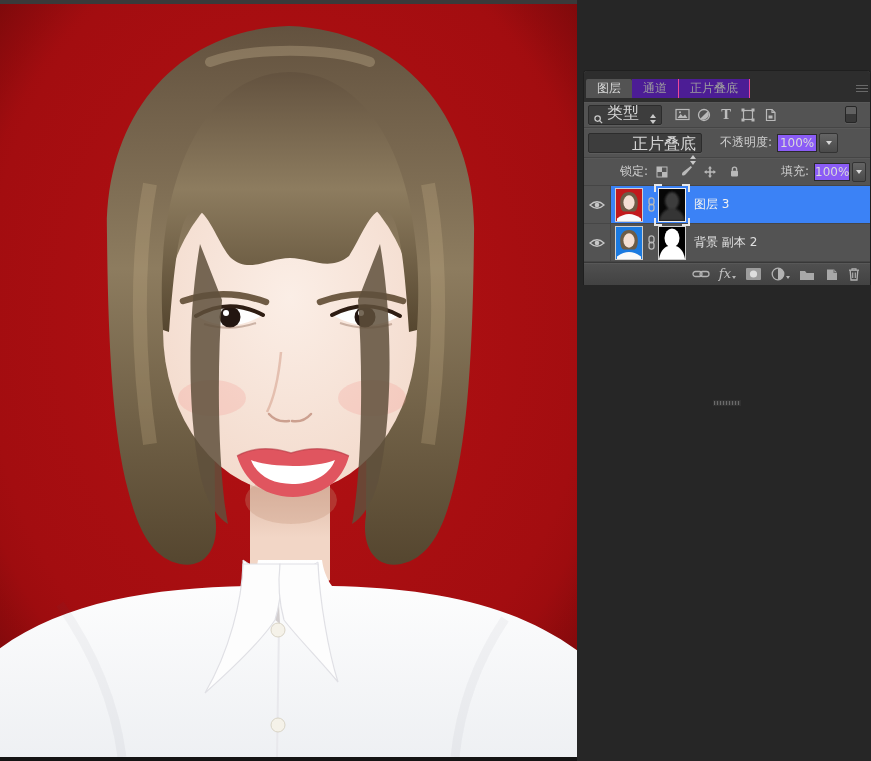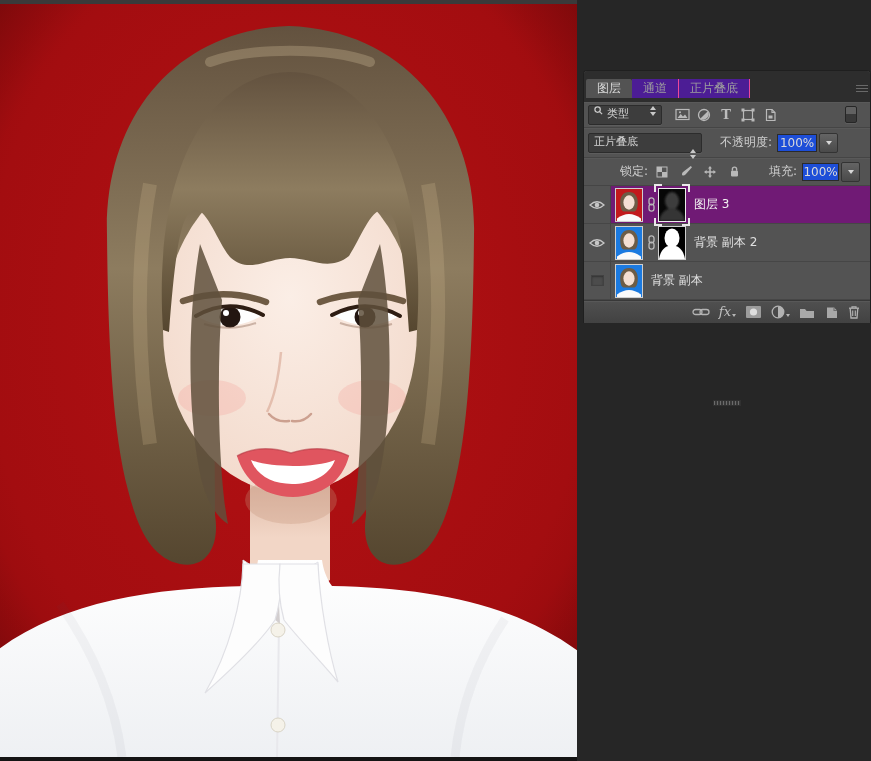--- a/index.html
+++ b/index.html
@@ -25,52 +25,52 @@
   .panel-menu { position:absolute; right:2px; top:12px; width:12px; opacity:.55; }
   .panel-menu div { height:1px; background:#9a9a9a; margin:2px 0; }
 
   .ctl-row { display:flex; align-items:center; padding:0 4px; border-bottom:1px solid #454545;
              box-shadow:inset 0 1px rgba(255,255,255,.04); }
   .row-filter { height:26px; }
   .row-blend  { height:30px; }
   .row-lock   { height:28px;padding-left:36px; }
 
   .dk-select { height:20px; background:#3d3d3d; border:1px solid #2c2c2c; border-radius:2px;
-               display:flex; align-items:flex-start; padding:0 5px; color:#d6d6d6; font-size:11px;
+               display:flex; align-items:flex-end; padding:0 5px; color:#d6d6d6; font-size:16px;
                box-shadow:0 1px rgba(255,255,255,.06); }
   .kind-select { width:74px; gap:4px; }
   .blend-select { width:114px;flex-direction:column; }
   .spin { display:flex; flex-direction:column; align-items:center; margin-left:auto; }
   .spin i { width:0; height:0; border-left:3.5px solid transparent; border-right:3.5px solid transparent; display:block; }
   .spin .up { border-bottom:4px solid #c9c9c9; margin-bottom:2px; }
   .spin .dn { border-top:4px solid #c9c9c9; }
 
   .lbl { font-size:12px; color:#cfcfcf; white-space:nowrap; }
-  .value-box { width:40px; height:18px; background:#1d4ed8; border:1px solid #2a2a2a;
+  .value-box { width:40px; height:18px; background:#8b5cf6; border:1px solid #2a2a2a;
                color:#dadada; font-size:12px; display:flex; align-items:center;
                justify-content:center; margin-left:5px; }
   .arrow-btn { width:19px; height:20px; margin-left:2px; border:1px solid #333; border-radius:2px;
                background:linear-gradient(#646464,#4a4a4a); display:flex; align-items:center; justify-content:center; }
   .caret { width:0; height:0; border-left:3.5px solid transparent; border-right:3.5px solid transparent;
            border-top:4.5px solid #d8d8d8; }
   .caret-sm { width:0; height:0; border-left:2.5px solid transparent; border-right:2.5px solid transparent;
               border-top:3.5px solid #b5b5b5; margin-left:1px; align-self:flex-end; margin-bottom:2px; }
 
   .filter-icons { display:flex; align-items:center; gap:6px; margin-left:12px; }
   .ficon { width:16px; height:16px; display:flex; align-items:center; justify-content:center; }
   .icon-T { font-size:13px; font-weight:bold; color:#bcbcbc; font-family:"DejaVu Serif","Liberation Serif",serif; }
   .filter-toggle { margin-left:auto; margin-right:9px; width:12px; height:17px; border:1px solid #262626;
                    border-radius:2px; background:linear-gradient(#616161 0 45%,#393939 45% 100%);
                    box-shadow:0 1px rgba(255,255,255,.07); }
 
   .lock-icons { display:flex; align-items:center; gap:8px; margin-left:6px; }
 
   
   .layer-row { height:38px; display:flex; align-items:center; border-bottom:1px solid #464646; background:#535353; }
-  .layer-row.selected { background:#701a75; }
+  .layer-row.selected { background:#3b82f6; }
   .eye-cell { width:27px; height:100%; flex:none; border-right:1px solid #464646;
               display:flex; align-items:center; justify-content:center; background:#535353; }
   .eye-cell .well { display:none; width:13px; height:11px; background:#4c4c4c;
                     border:1px solid #414141; box-shadow:inset 0 1px 2px rgba(0,0,0,.35); }
   .eye-cell.off .well { display:block; }
   .thumb, .mask { width:26px; height:32px; flex:none; outline:1px solid #cfcfcf; position:relative; }
   .thumb { margin-left:5px; }
   .thumb svg, .mask svg { display:block; width:26px; height:32px; }
   .chain { width:9px; flex:none; margin:0 3px 0 5px; }
   .mask.mask-sel { outline:1px solid #ececec; }
@@ -290,21 +290,21 @@
             <path d="M7 3 V11 M3 7 H11" stroke="#b9b9b9" stroke-width="1.6"></path>
           </svg>
       </span>
       <span class="ficon">
         <svg width="13" height="13" viewBox="0 0 13 13">
             <rect x="3" y="5.8" width="7" height="5.6" rx="0.8" fill="#b9b9b9"></rect>
             <path d="M4.4 5.8 V4.2 a2.1 2.1 0 0 1 4.2 0 V5.8" fill="none" stroke="#b9b9b9" stroke-width="1.4"></path>
           </svg>
       </span>
     </div>
-    <span class="lbl" style="margin-left:27px">填充:</span>
+    <span class="lbl" style="margin-left:39px">填充:</span>
     <span class="value-box" style="width:37px">100%</span>
     <span class="arrow-btn">
         <span class="caret"></span>
       </span>
   </div>
 
   <div class="layers">
 
 
     <div class="layer-row selected">
@@ -368,35 +368,20 @@
           <svg viewBox="0 0 26 32" xmlns="http://www.w3.org/2000/svg">
             <rect width="26" height="32" fill="#000"></rect>
             <ellipse cx="13" cy="11" rx="7.5" ry="9.5" fill="#ffffff"></ellipse>
             <path d="M0 32 C2 21 8 18.5 13 18.5 C18 18.5 24 21 26 32 Z" fill="#ffffff"></path>
           </svg>
         </span>
       <span class="layer-name">背景 副本 2</span>
     </div>
 
 
-    <div class="layer-row">
-      <div class="eye-cell off">
-
-        <span class="well"></span>
-      </div>
-      <span class="thumb">
-          <svg viewBox="0 0 26 32" xmlns="http://www.w3.org/2000/svg">
-            <rect width="26" height="32" fill="#1b7ae0"></rect>
-            <path d="M13 3 C7 3 4 8 4.2 13.5 C4.3 18 5 21.5 7.5 22.5 L18.5 22.5 C21 21.5 21.7 18 21.8 13.5 C22 8 19 3 13 3 Z" fill="#6d5c46"></path>
-            <ellipse cx="13" cy="13.5" rx="5.6" ry="7.2" fill="#f4dfd3"></ellipse>
-            <path d="M1 32 L1 29.5 Q13 20.5 25 29.5 L25 32 Z" fill="#fafafa"></path>
-          </svg>
-        </span>
-      <span class="layer-name">背景 副本</span>
-    </div>
   </div>
 
   <div class="panel-footer">
     <span class="footer-icon">
       <svg width="18" height="10" viewBox="0 0 18 10">
           <rect x="1" y="2.5" width="9" height="5" rx="2.5" fill="none" stroke="#b3b3b3" stroke-width="1.3"></rect>
           <rect x="8" y="2.5" width="9" height="5" rx="2.5" fill="none" stroke="#b3b3b3" stroke-width="1.3"></rect>
         </svg>
     </span>
     <span class="footer-icon">

